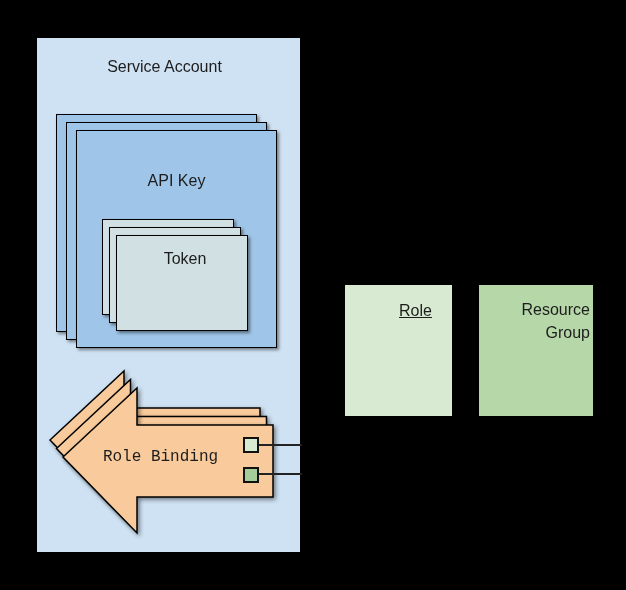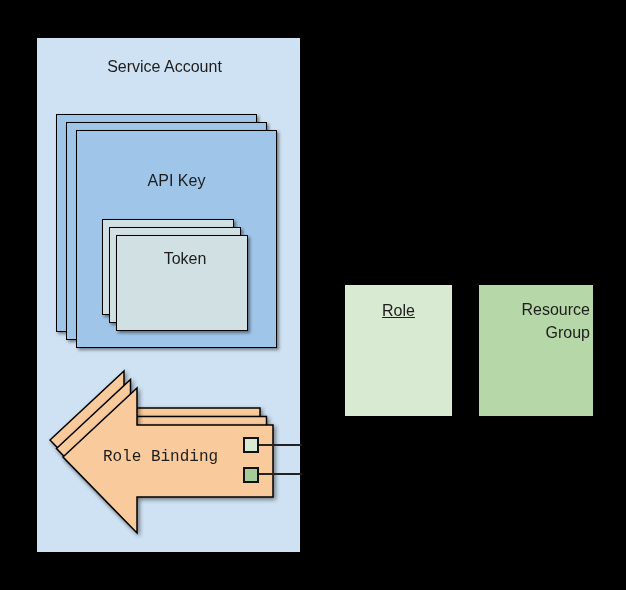--- a/index.html
+++ b/index.html
@@ -51,21 +51,21 @@
   #token-front{ left: 116px; top: 235px; }
   #token-label{ left: 128px; top: 247px; width: 114px; }
   #arrow-svg  { left: 0; top: 0; width: 626px; height: 590px; pointer-events: none; }
   .arrow-poly { stroke: #000; stroke-width: 1.5; filter: drop-shadow(2px 2px 2px rgba(0,0,0,0.45)); }
   #rb-label   { left: 90px;  top: 446px; width: 141px; font-family: Liberation Mono, monospace; }
   #role-port  { left: 243px; top: 437px; background: #d9ead3; }
   #rg-port    { left: 243px; top: 467px; background: #a6cd99; }
   #role-connector { left: 259px; top: 444px; width: 43px; }
   #rg-connector   { left: 259px; top: 473px; width: 43px; }
   #role-box   { left: 344px; top: 284px; width: 109px; height: 133px; background: #d9ead3; }
-  #role-label { left: 344px; top: 299px; width: 109px; text-decoration: underline; }
+  #role-label { left: 361px; top: 299px; width: 109px; text-decoration: underline; }
   #rg-box     { left: 478px; top: 284px; width: 116px; height: 133px; background: #b6d7a8; }
   #rg-label   { left: 495px; top: 298px; width: 95px; text-align: right; }
 </style>
 </head>
 <body>
 
 <div id="canvas" style="background: rgb(0, 0, 0);">
 
   <div id="service-account-box" class="box" style="background: rgb(207, 226, 243);"></div>
   <div id="sa-label" class="label center">Service Account</div>

